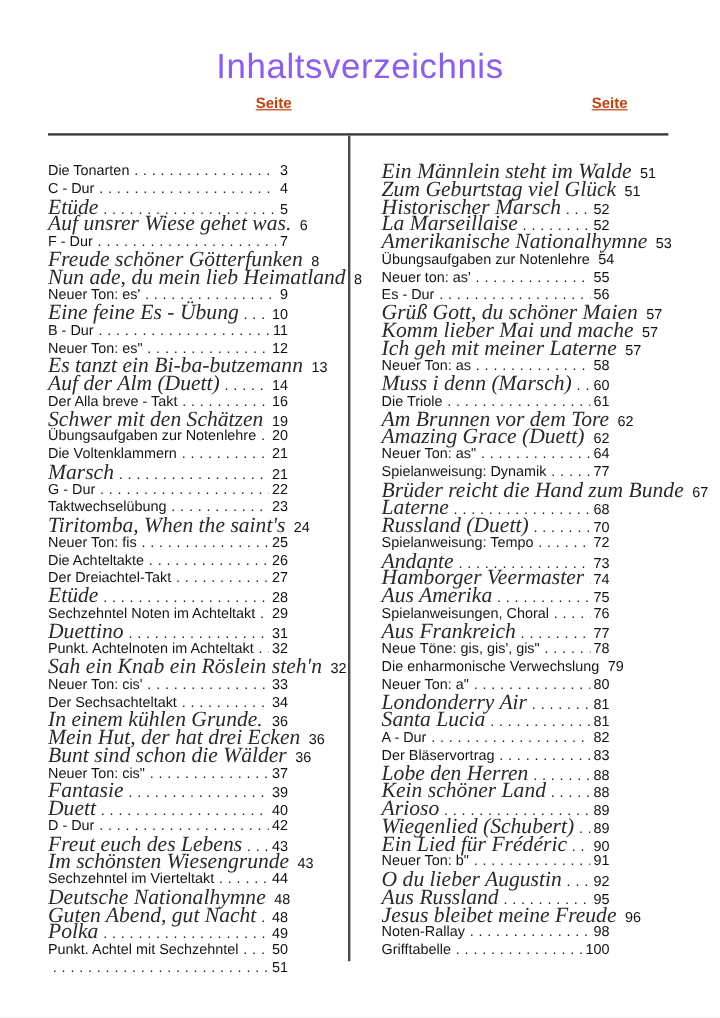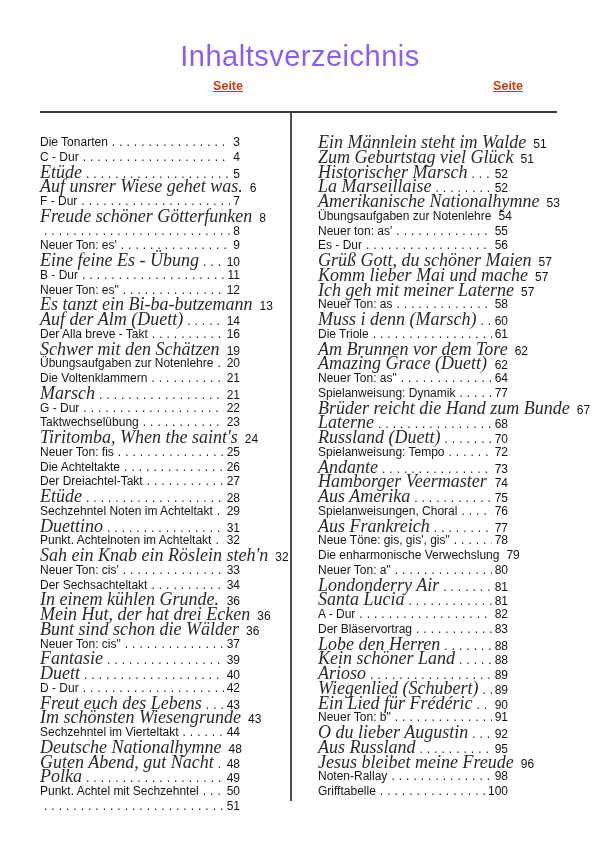--- a/index.html
+++ b/index.html
@@ -131,20 +131,21 @@
         <span class="toc-title">F - Dur</span>
         <span class="toc-dots">........................................</span>
         <span class="toc-page">7</span>
       </div>
       <div class="toc-row italic">
         <span class="toc-title">Freude schöner Götterfunken</span>
         <span class="toc-dots">........................................</span>
         <span class="toc-page">8</span>
       </div>
       <div class="toc-row italic">
+        <span class="toc-title">Nun ade, du mein lieb Heimatland</span>
         <span class="toc-dots">........................................</span>
         <span class="toc-page">8</span>
       </div>
       <div class="toc-row">
         <span class="toc-title">Neuer Ton: es'</span>
         <span class="toc-dots">........................................</span>
         <span class="toc-page">9</span>
       </div>
       <div class="toc-row italic">
         <span class="toc-title">Eine feine Es - Übung</span>

